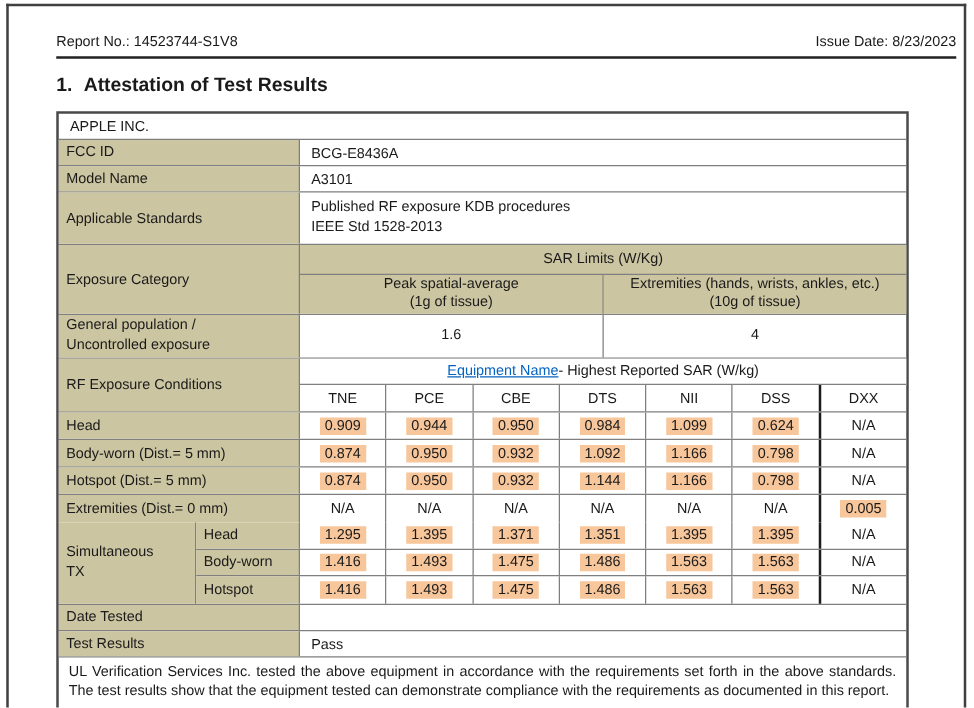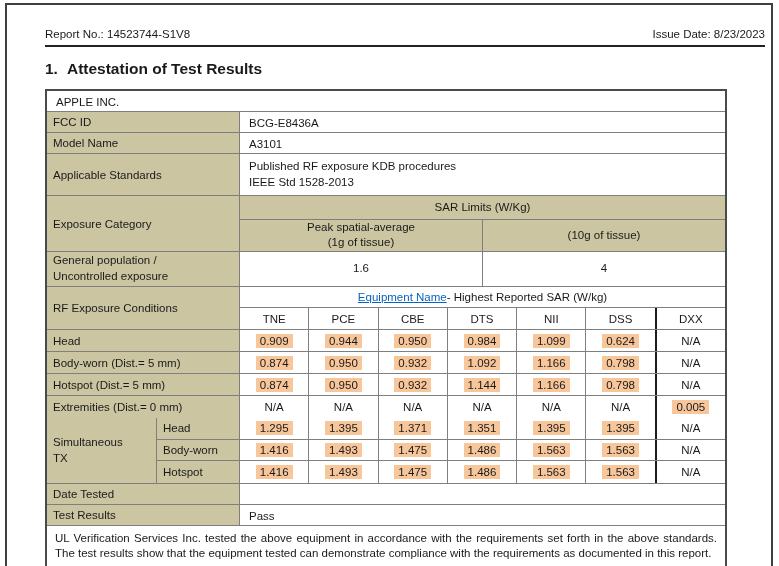--- a/index.html
+++ b/index.html
@@ -99,20 +99,21 @@
     <div class="row h57">
       <div class="lbl">Exposure Category</div>
       <div class="stack">
         <div class="bandhdr">SAR Limits (W/Kg)</div>
         <div class="halves">
           <div class="half tan">
             <div>Peak spatial-average</div>
             <div>(1g of tissue)</div>
           </div>
           <div class="half tan">
+            <div>Extremities (hands, wrists, ankles, etc.)</div>
             <div>(10g of tissue)</div>
           </div>
         </div>
       </div>
     </div>
 
     <div class="row h35">
       <div class="lbl lh">
         <div>General population /</div>
         <div>Uncontrolled exposure</div>

